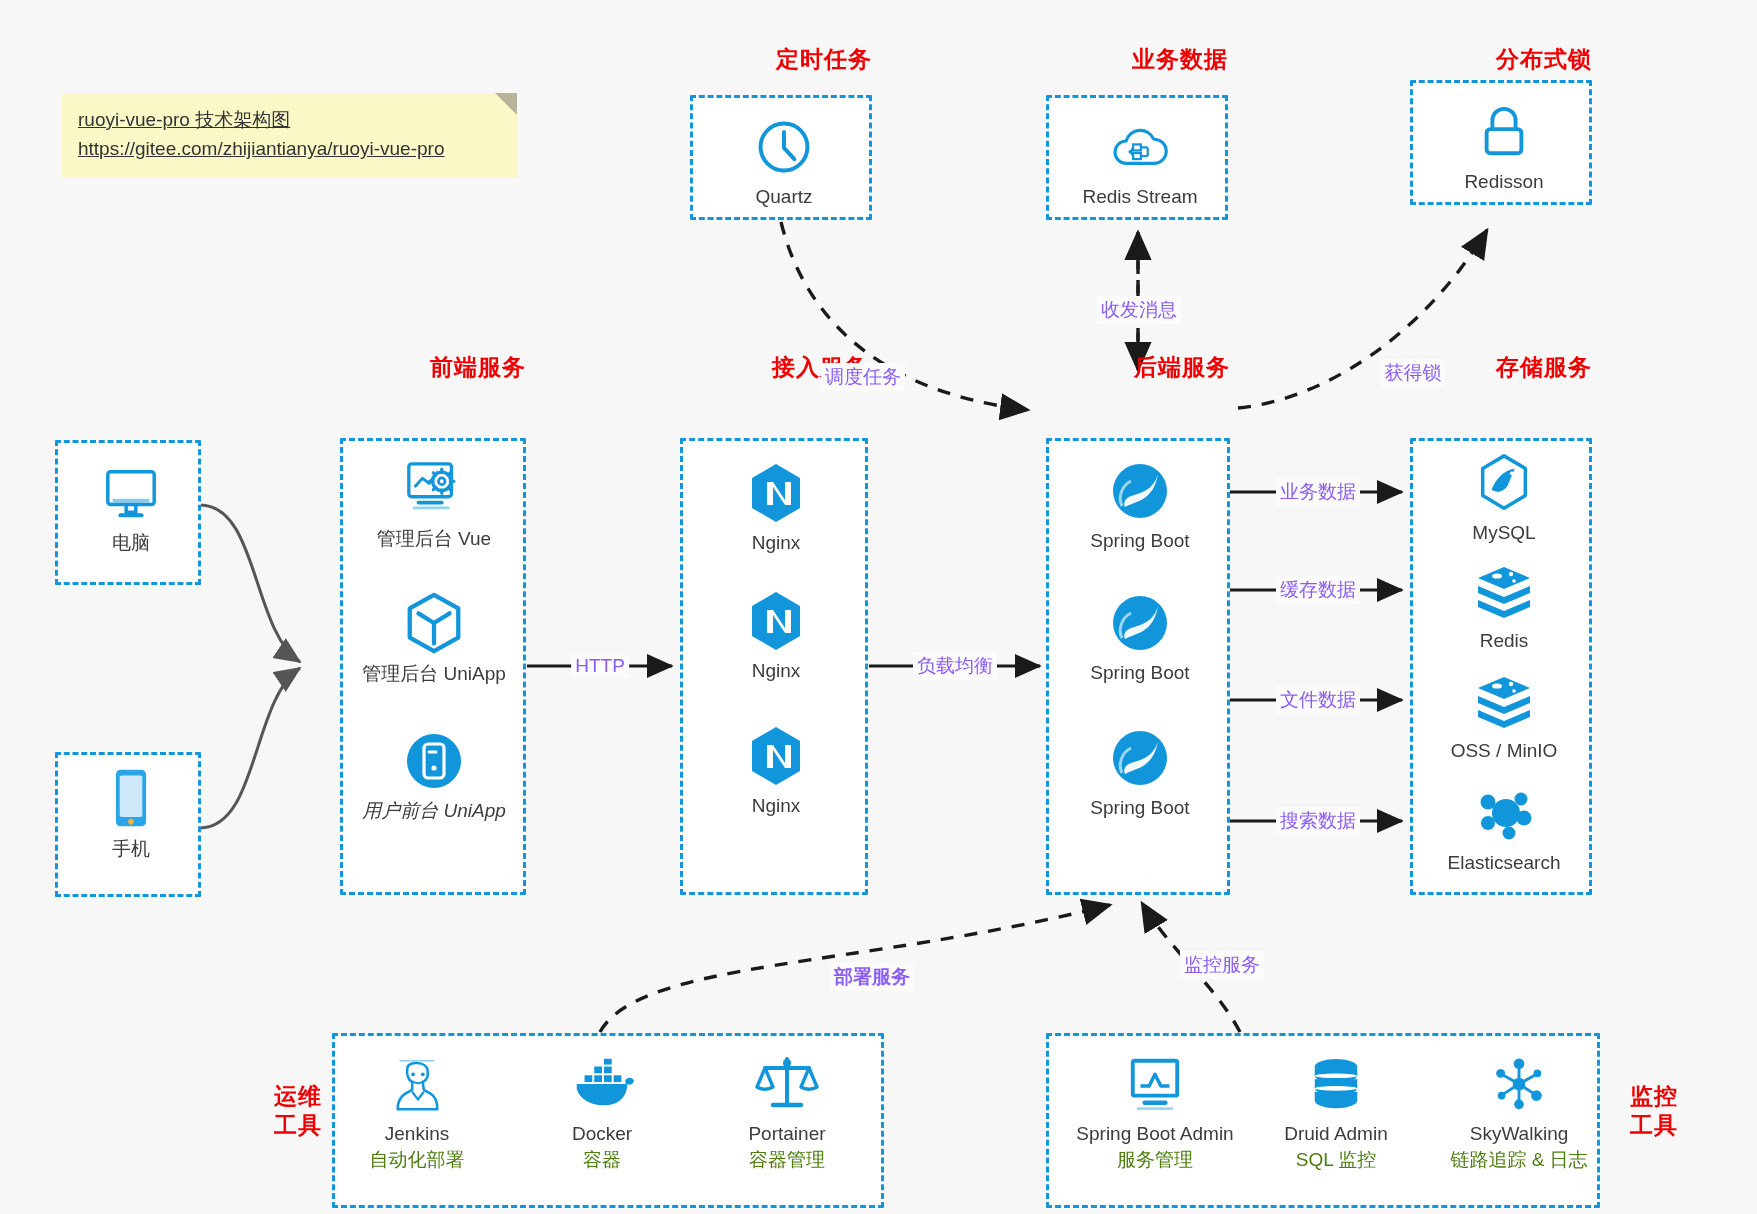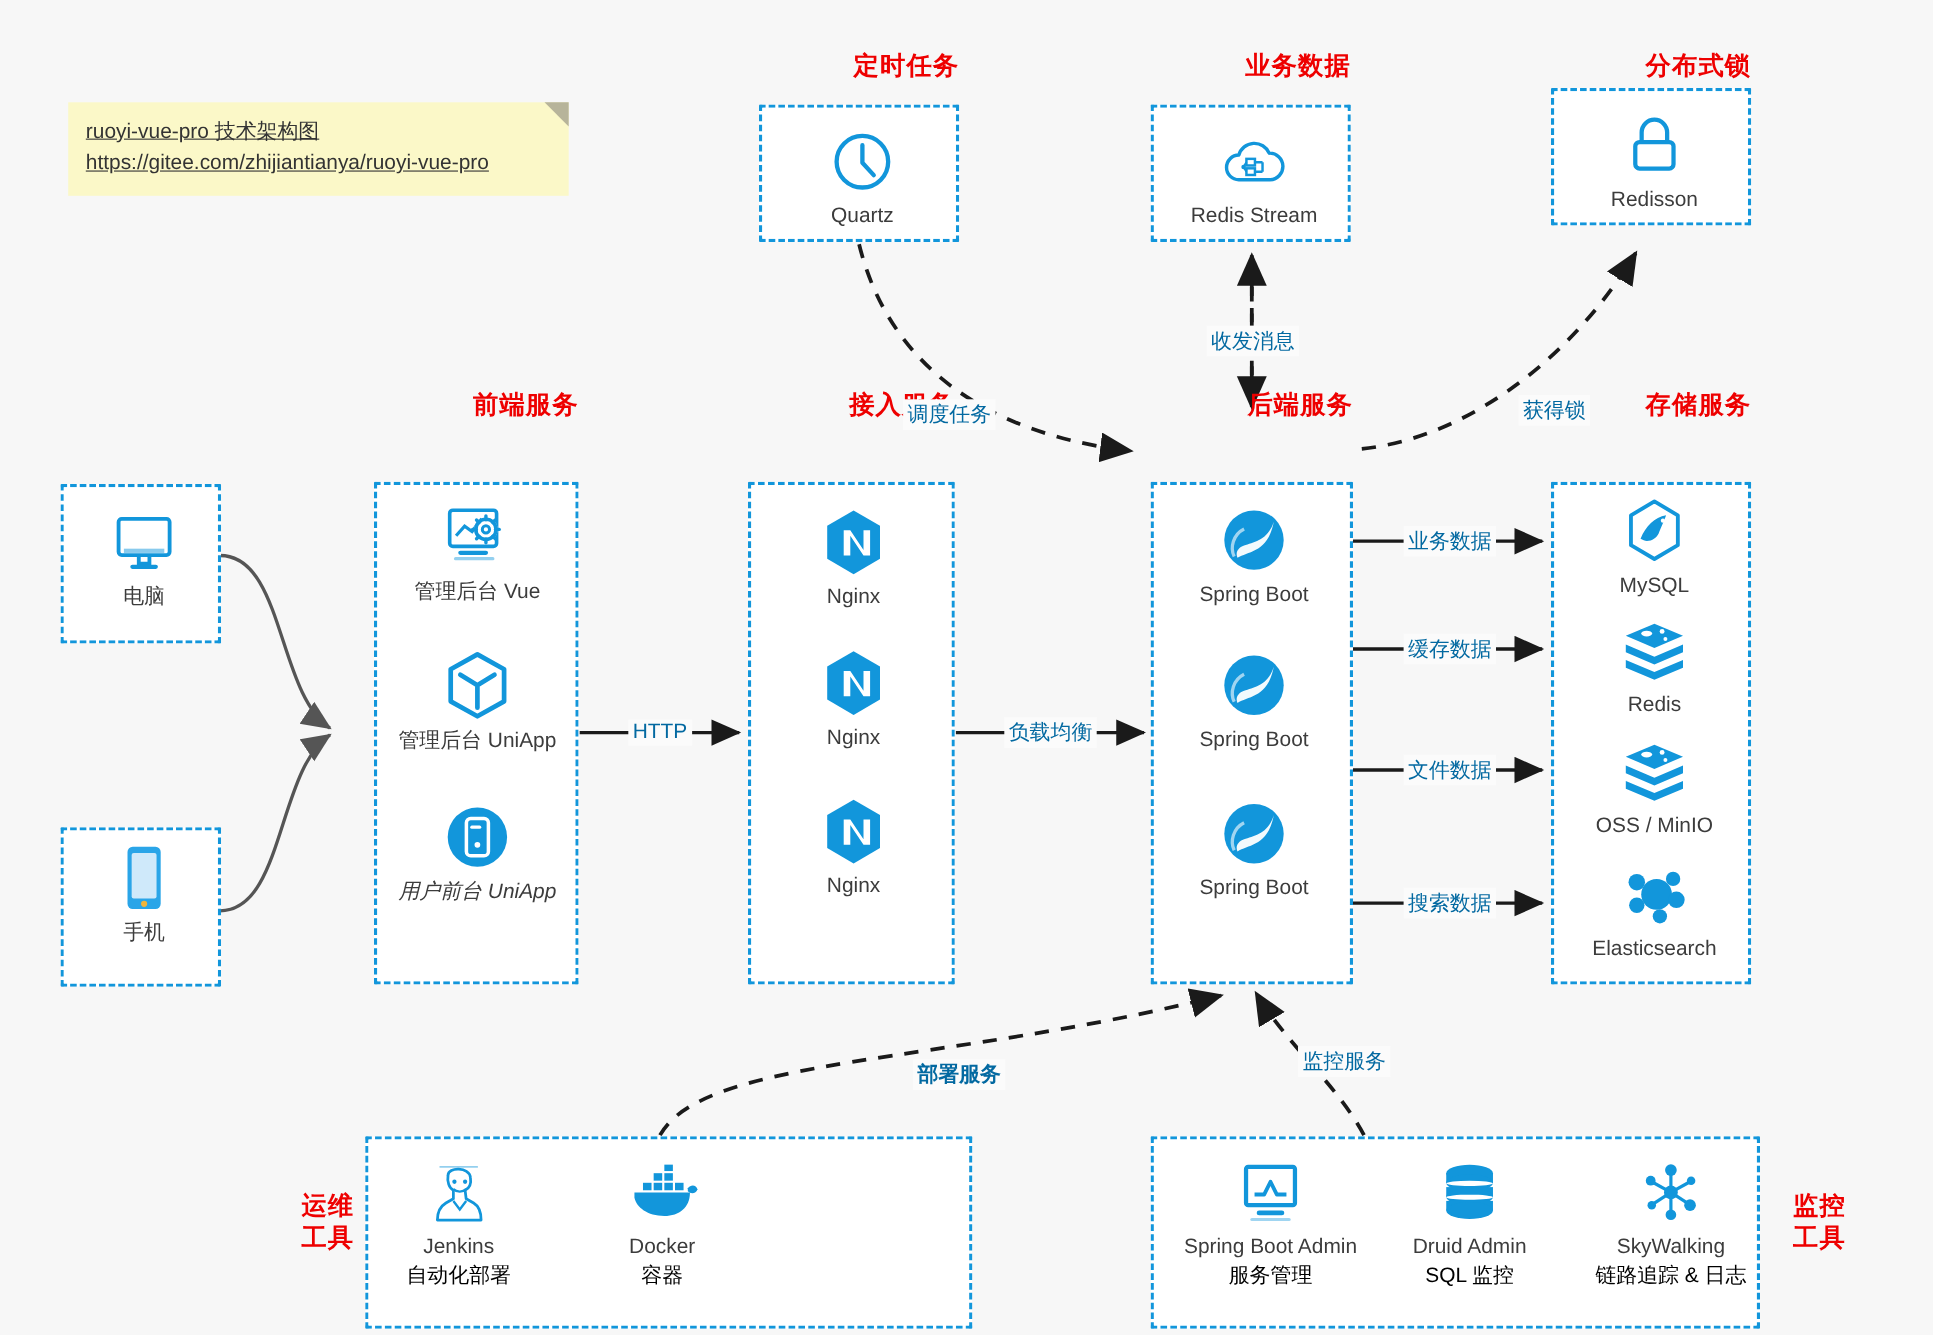--- a/index.html
+++ b/index.html
@@ -55,29 +55,29 @@
   .node{
     position:absolute;
     text-align:center;
     width:182px;
   }
   .node .ico{height:64px;display:flex;align-items:center;justify-content:center;}
   .node .lbl{
     font-size:19px;color:#3c3c3c;margin-top:6px;line-height:1.3;white-space:nowrap;
   }
   .node .lbl2{
-    font-size:19px;color:#000000;line-height:1.35;white-space:nowrap;
+    font-size:19px;color:#4d7c0f;line-height:1.35;white-space:nowrap;
   }
 
   
   .elabel{
     position:absolute;
     background:#fbfbfb;
     font-size:19px;
-    color:#0369a1;
+    color:#8b5cf6;
     padding:1px 4px;
     white-space:nowrap;
     transform:translate(-50%,-50%);
   }
   svg.overlay{position:absolute;left:0;top:0;width:1757px;height:1214px;pointer-events:none;}
 </style>
 </head>
 <body>
 
 <div id="stage">
@@ -419,20 +419,34 @@
             <rect x="46" y="19" width="8" height="7"></rect>
           </g>
           <path d="M8 28 L60 28 C60 42 50 50 36 50 C20 50 10 42 8 33 Z" fill="#1296db"></path>
           <path d="M58 24 C61 20 66 21 67 25 C66 29 61 30 58 27 Z" fill="#1296db"></path>
         </svg>
       </div>
       <div class="lbl">Docker</div>
       <div class="lbl2">容器</div>
     </div>
 
+    <div class="node" style="left:361px;top:16px;">
+      <div class="ico">
+        <svg width="64" height="58" viewBox="0 0 64 58">
+          <path d="M32 4 L32 48" stroke="#1296db" stroke-width="4" stroke-linecap="round"></path>
+          <path d="M10 13 L54 13" stroke="#1296db" stroke-width="4" stroke-linecap="round"></path>
+          <path d="M18 50 L46 50" stroke="#1296db" stroke-width="4.4" stroke-linecap="round"></path>
+          <path d="M10 13 L2 32 A11 7 0 0 0 18 32 Z" fill="none" stroke="#1296db" stroke-width="3.4" stroke-linejoin="round"></path>
+          <path d="M54 13 L46 32 A11 7 0 0 0 62 32 Z" fill="none" stroke="#1296db" stroke-width="3.4" stroke-linejoin="round"></path>
+          <circle cx="32" cy="8" r="4" fill="#1296db"></circle>
+        </svg>
+      </div>
+      <div class="lbl">Portainer</div>
+      <div class="lbl2">容器管理</div>
+    </div>
   </div>
 
   <div class="dbox" style="left:1046px;top:1033px;width:554px;height:175px;">
     <div class="node" style="left:-4px;top:16px;width:220px;">
       <div class="ico">
         <svg width="60" height="58" viewBox="0 0 62 60">
           <rect x="8" y="6" width="46" height="36" rx="2" fill="none" stroke="#1296db" stroke-width="4"></rect>
           <path d="M16 32 L25 32 L31 20 L37 32 L46 32" fill="none" stroke="#1296db" stroke-width="3.6" stroke-linejoin="round"></path>
           <rect x="18" y="47" width="26" height="4.6" rx="2.3" fill="#1296db"></rect>
           <rect x="12" y="54" width="38" height="3" rx="1.5" fill="#1296db" opacity="0.4"></rect>

